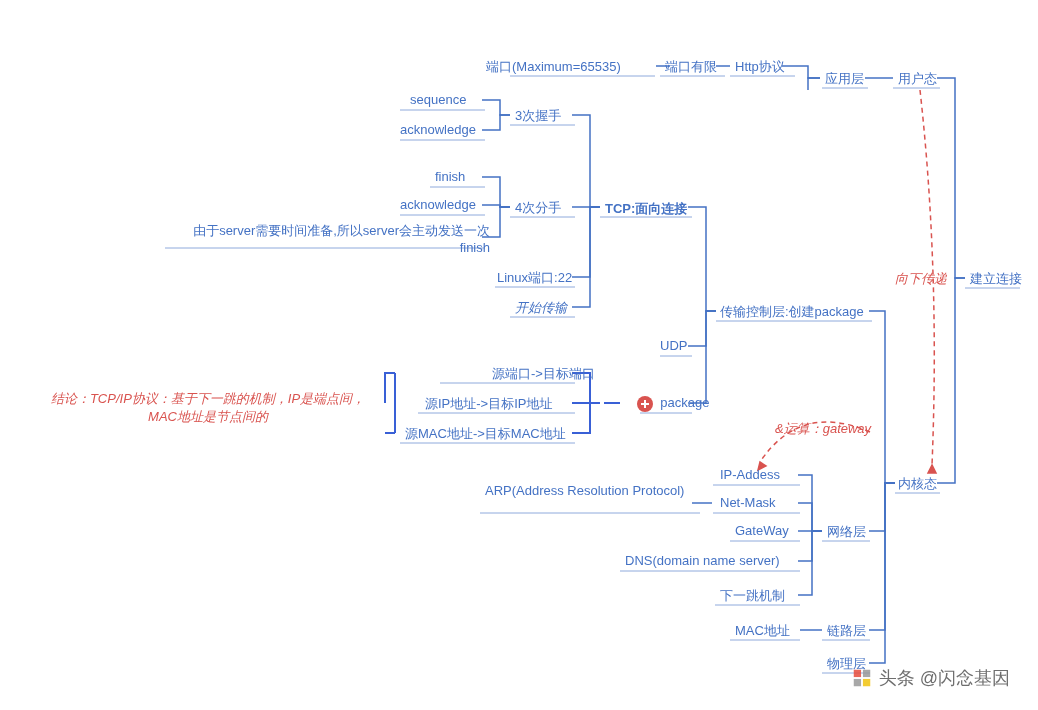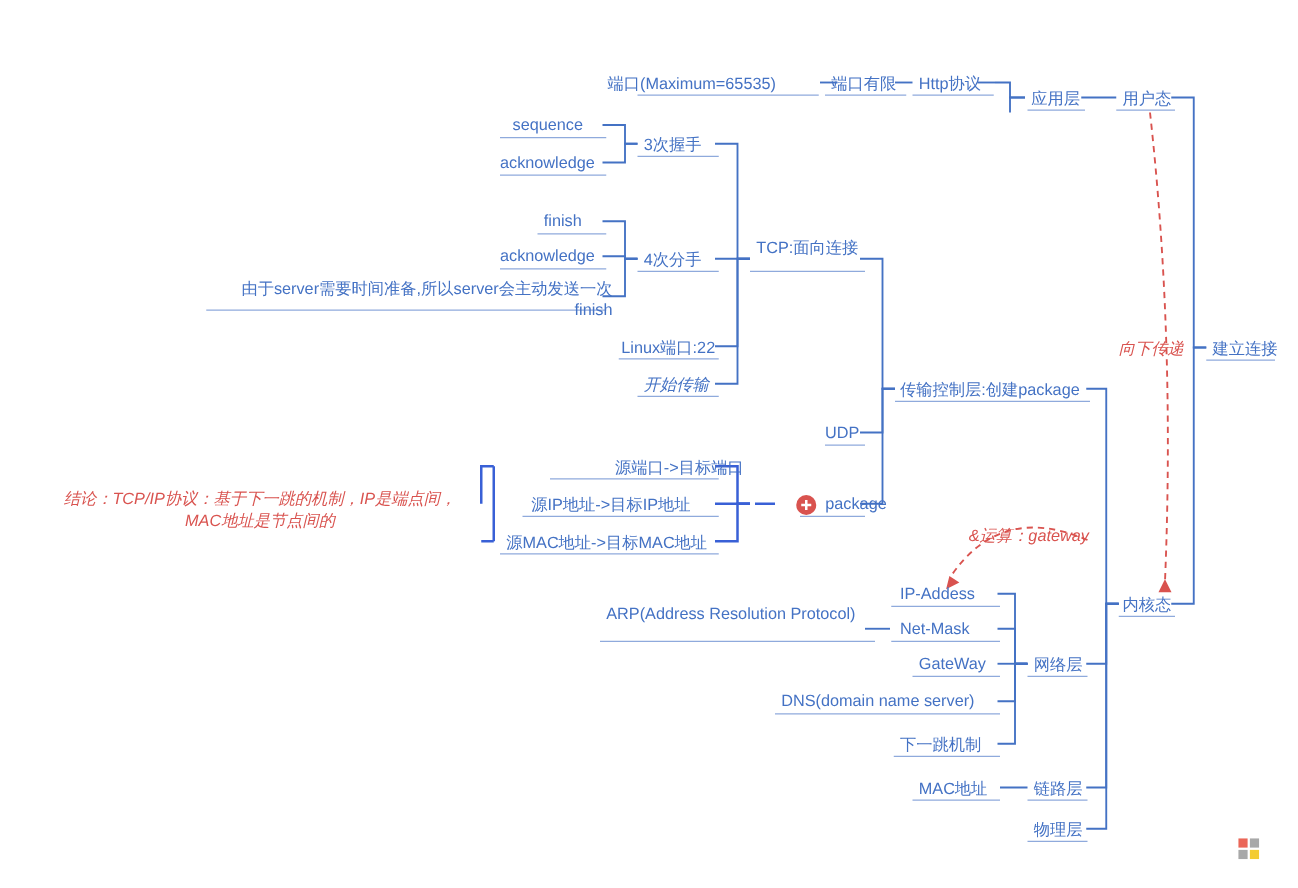--- a/index.html
+++ b/index.html
@@ -163,21 +163,21 @@
 
 <div class="node" style="left:898px; top:70px;">用户态</div>
 <div class="node" style="left:825px; top:70px;">应用层</div>
 <div class="node" style="left:735px; top:58px;">Http协议</div>
 <div class="node" style="left:665px; top:58px;">端口有限</div>
 <div class="node" style="left:486px; top:58px;">端口(Maximum=65535)</div>
 
 <div class="node" style="left:898px; top:475px;">内核态</div>
 
 <div class="node" style="left:720px; top:303px;">传输控制层:创建package</div>
-<div class="node" style="left:605px; top:189px;">TCP:面向连接</div>
+<div class="node" style="left:605px; top:200px;font-weight:bold;">TCP:面向连接</div>
 <div class="node" style="left:515px; top:107px;">3次握手</div>
 <div class="node" style="left:410px; top:92px;">sequence</div>
 <div class="node" style="left:400px; top:122px;">acknowledge</div>
 
 <div class="node" style="left:515px; top:199px;">4次分手</div>
 <div class="node" style="left:435px; top:169px;">finish</div>
 <div class="node" style="left:400px; top:197px;">acknowledge</div>
 <div class="node" style="left:170px; top:222px; width:320px; white-space:normal; text-align:right;">由于server需要时间准备,所以server会主动发送一次finish</div>
 
 <div class="node" style="left:497px; top:269px;">Linux端口:22</div>
@@ -210,13 +210,14 @@
 <div class="annotation" style="left:775px; top:420px;">&amp;运算：gateway</div>
 <div class="annotation" style="left:38px; top:390px; width:340px; white-space:normal; text-align:center; font-style:italic;">结论：TCP/IP协议：基于下一跳的机制，IP是端点间，MAC地址是节点间的</div>
 
 <div class="watermark">
   <svg width="22" height="22" viewBox="0 0 24 24">
     <rect x="3" y="3" width="8" height="8" fill="#e74c3c"></rect>
     <rect x="13" y="3" width="8" height="8" fill="#999"></rect>
     <rect x="3" y="13" width="8" height="8" fill="#999"></rect>
     <rect x="13" y="13" width="8" height="8" fill="#f1c40f"></rect>
   </svg>
+  <span>头条 @闪念基因</span>
 </div>
 
 </body></html>

